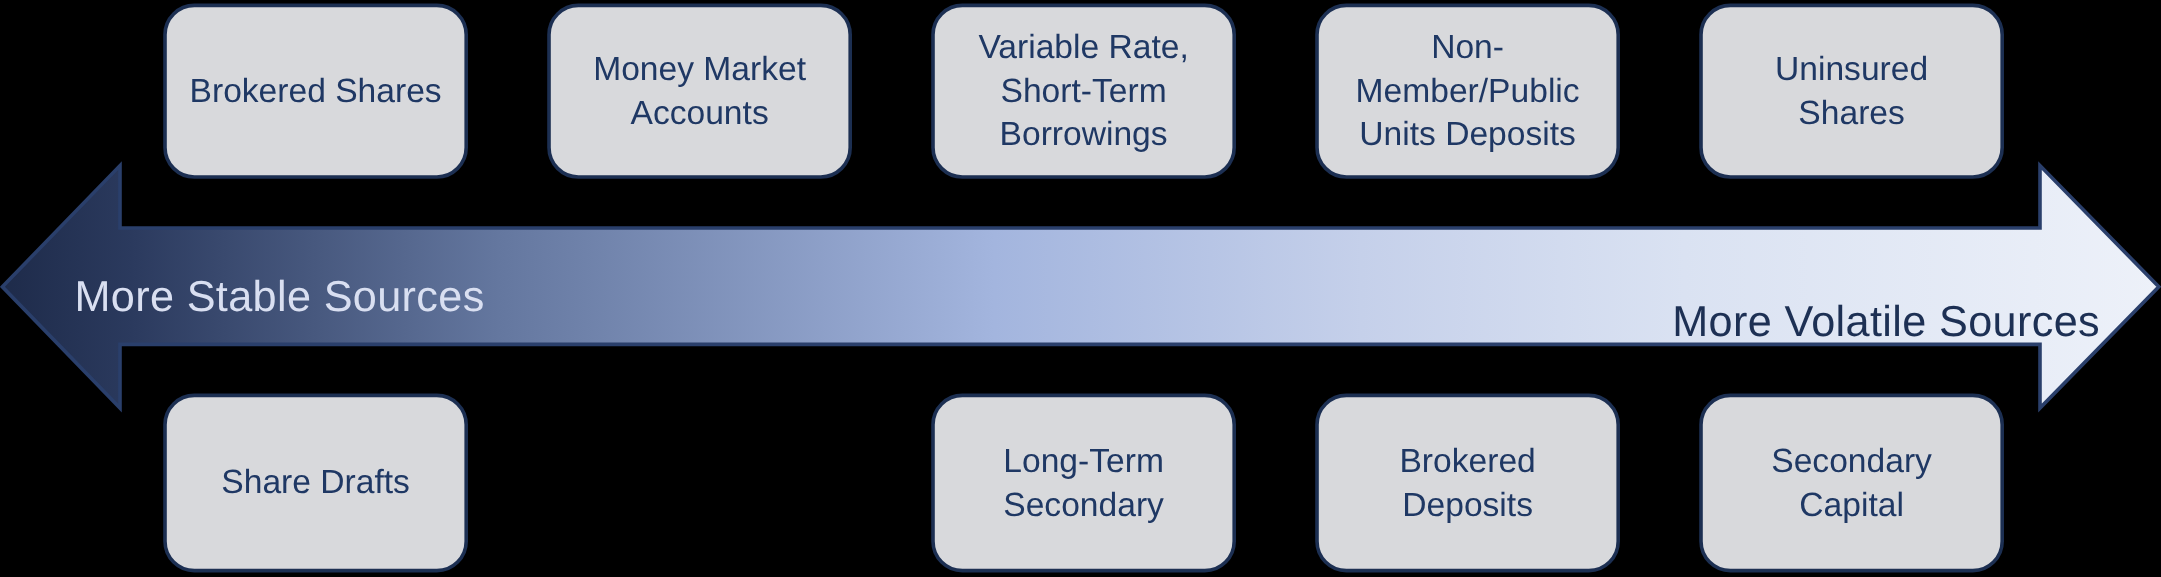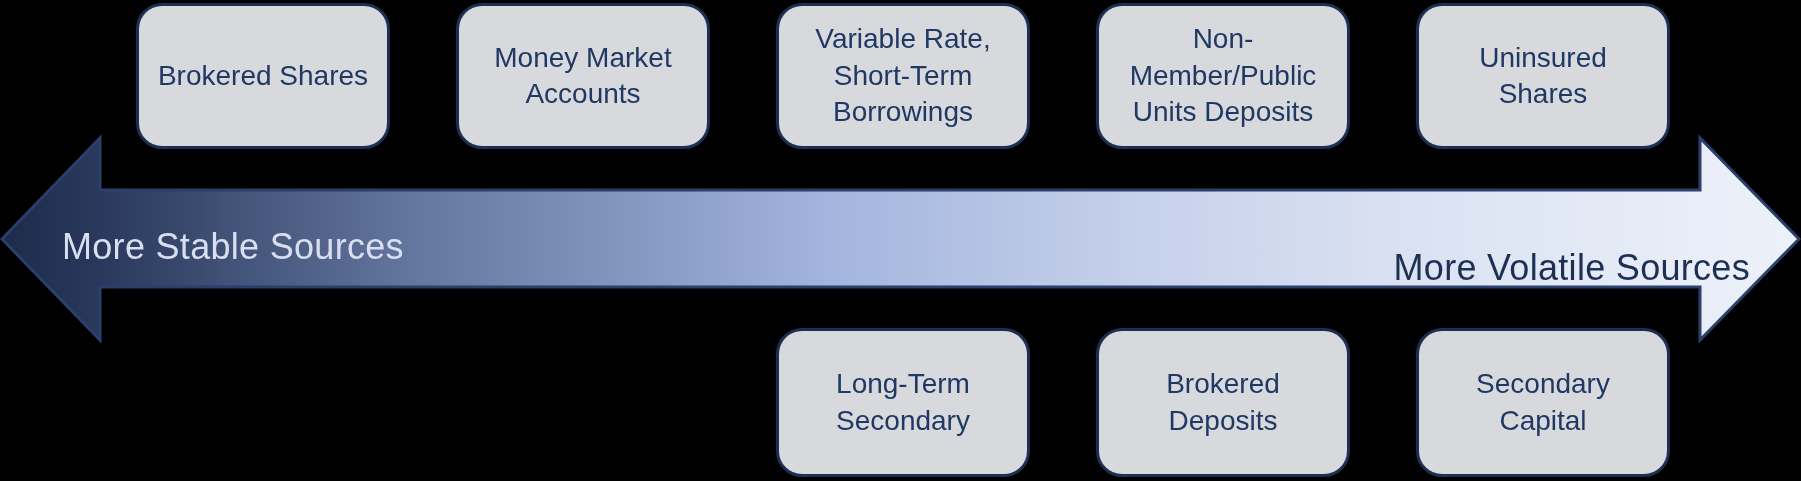--- a/index.html
+++ b/index.html
@@ -81,20 +81,23 @@
   <div class="box row-top c3">
     <span class="lbl">Non-
 Member/Public
 Units Deposits</span>
   </div>
   <div class="box row-top c4">
     <span class="lbl">Uninsured
 Shares</span>
   </div>
 
+  <div class="box row-bottom c0">
+    <span class="lbl">Share Drafts</span>
+  </div>
   <div class="box row-bottom c2">
     <span class="lbl">Long-Term
 Secondary</span>
   </div>
   <div class="box row-bottom c4">
     <span class="lbl">Secondary
 Capital</span>
   </div>
   <div class="box row-bottom c3">
     <span class="lbl">Brokered

